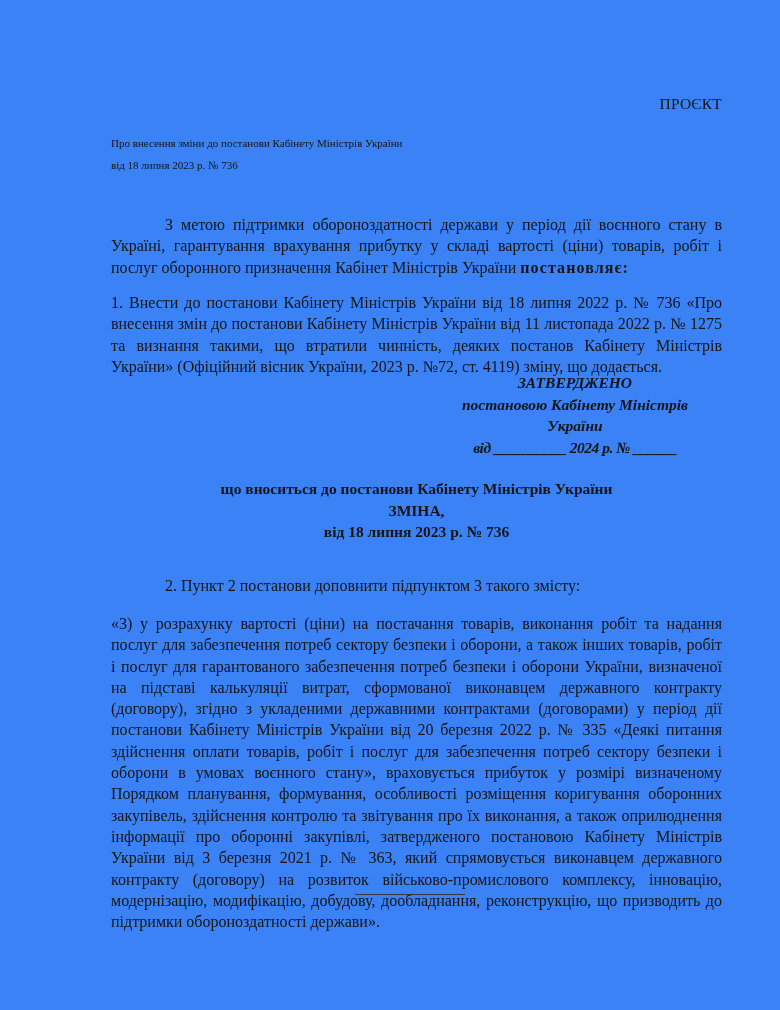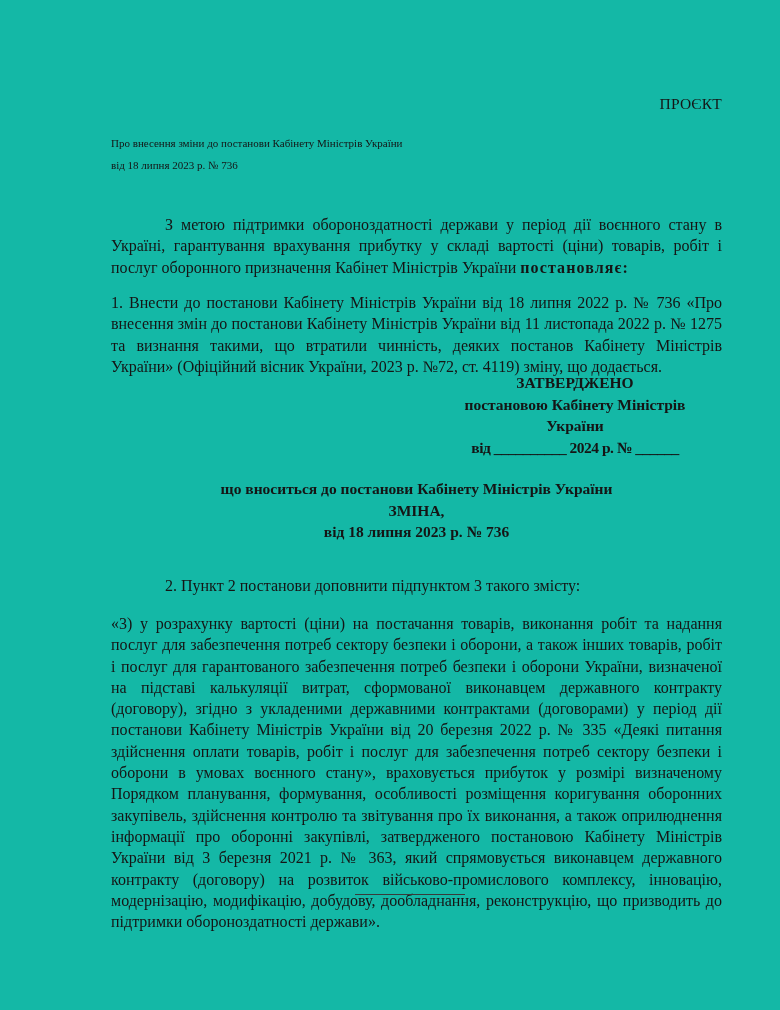--- a/index.html
+++ b/index.html
@@ -17,21 +17,21 @@
     color: #151515;
     -webkit-font-smoothing: antialiased;
   }
 
   .page {
     position: absolute;
     left: 0;
     top: 0;
     width: 780px;
     height: 1010px;
-    background: #14b8a6;
+    background: #3b82f6;
     overflow: hidden;
   }
 
   
   .col {
     position: absolute;
     left: 111px;
     width: 611px;
   }
 
@@ -73,21 +73,21 @@
   .approve {
     position: absolute;
     left: 428px;
     top: 372px;
     width: 294px;
     text-align: center;
     font-weight: bold;
     font-size: 15.5px;
     line-height: 21.5px;
   }
-  .approve .aline { display: block; white-space: nowrap; }
+  .approve .aline { display: block; white-space: nowrap; font-style: italic; }
   .approve .blank-long { letter-spacing: -0.5px; }
 
   
   .change-head {
     position: absolute;
     left: 111px;
     top: 478px;
     width: 611px;
     text-align: center;
     font-weight: bold;

